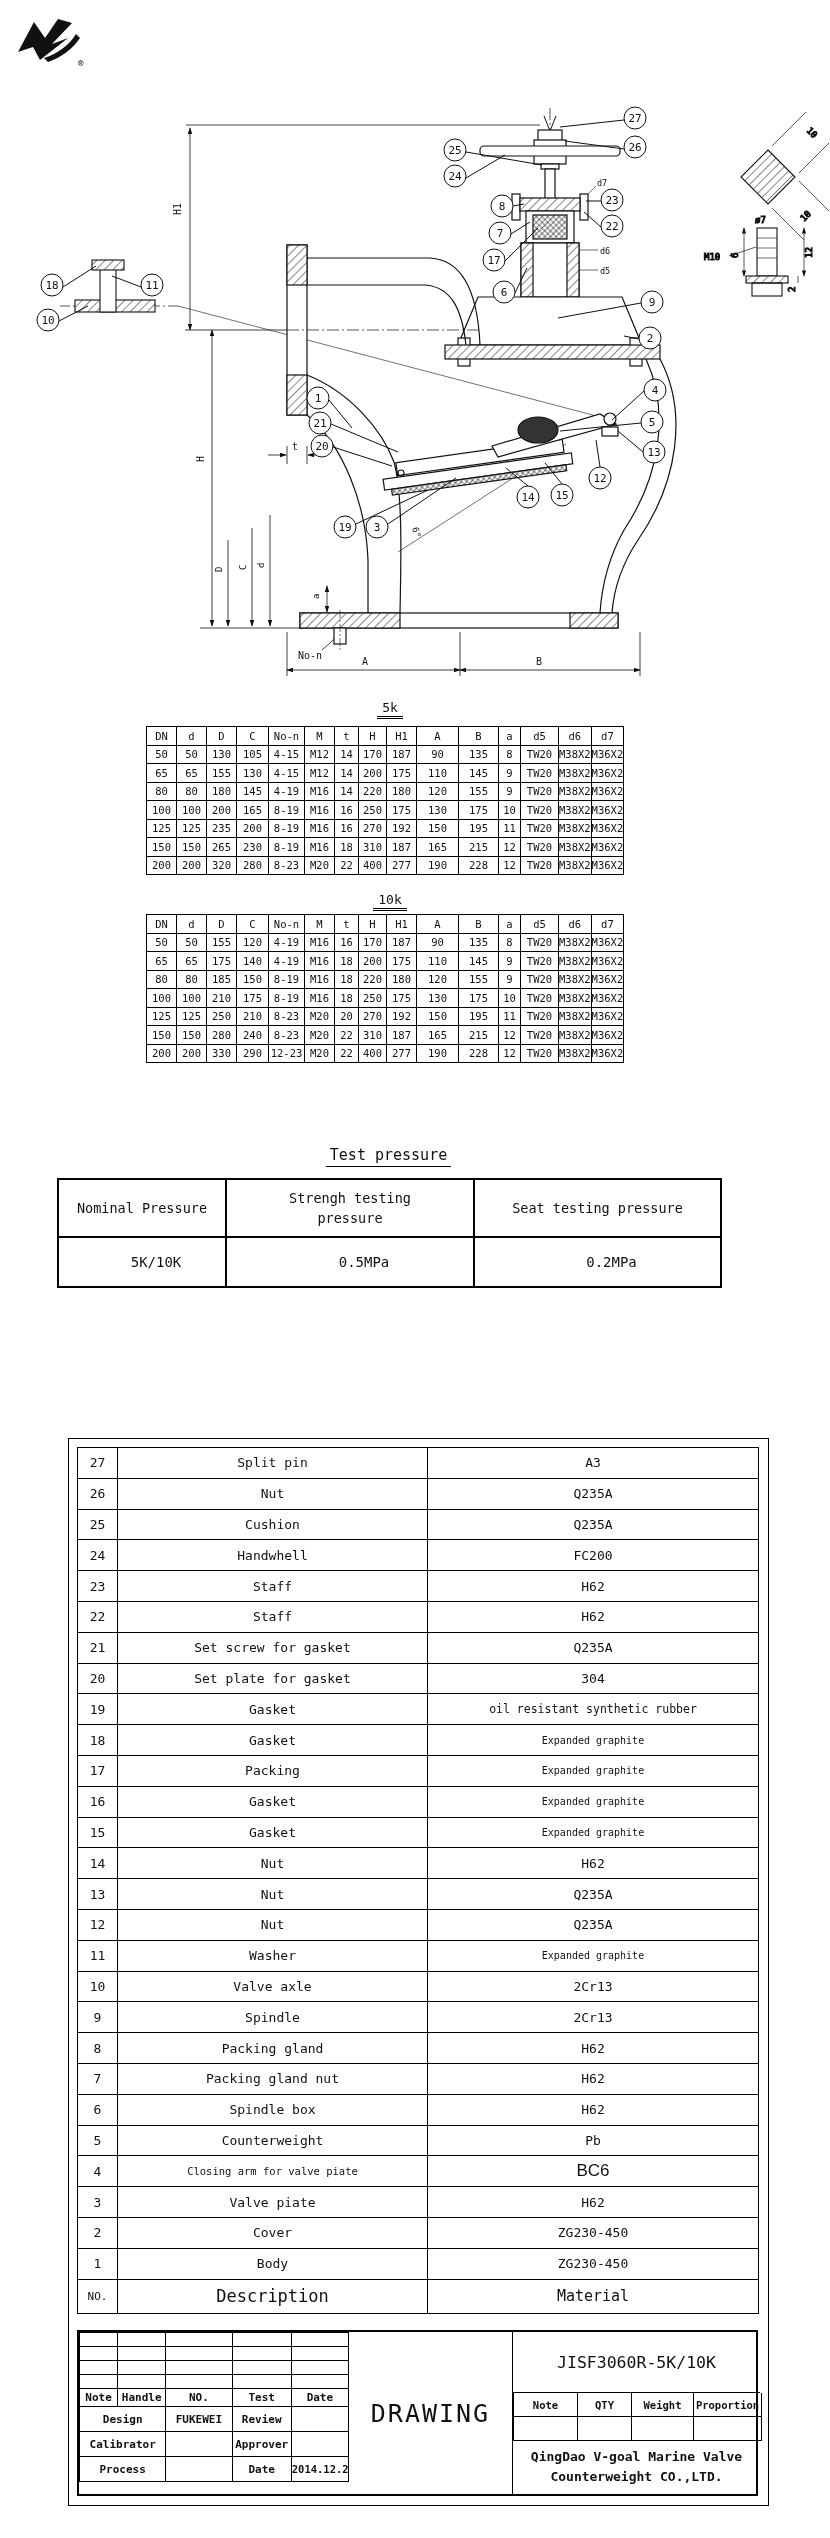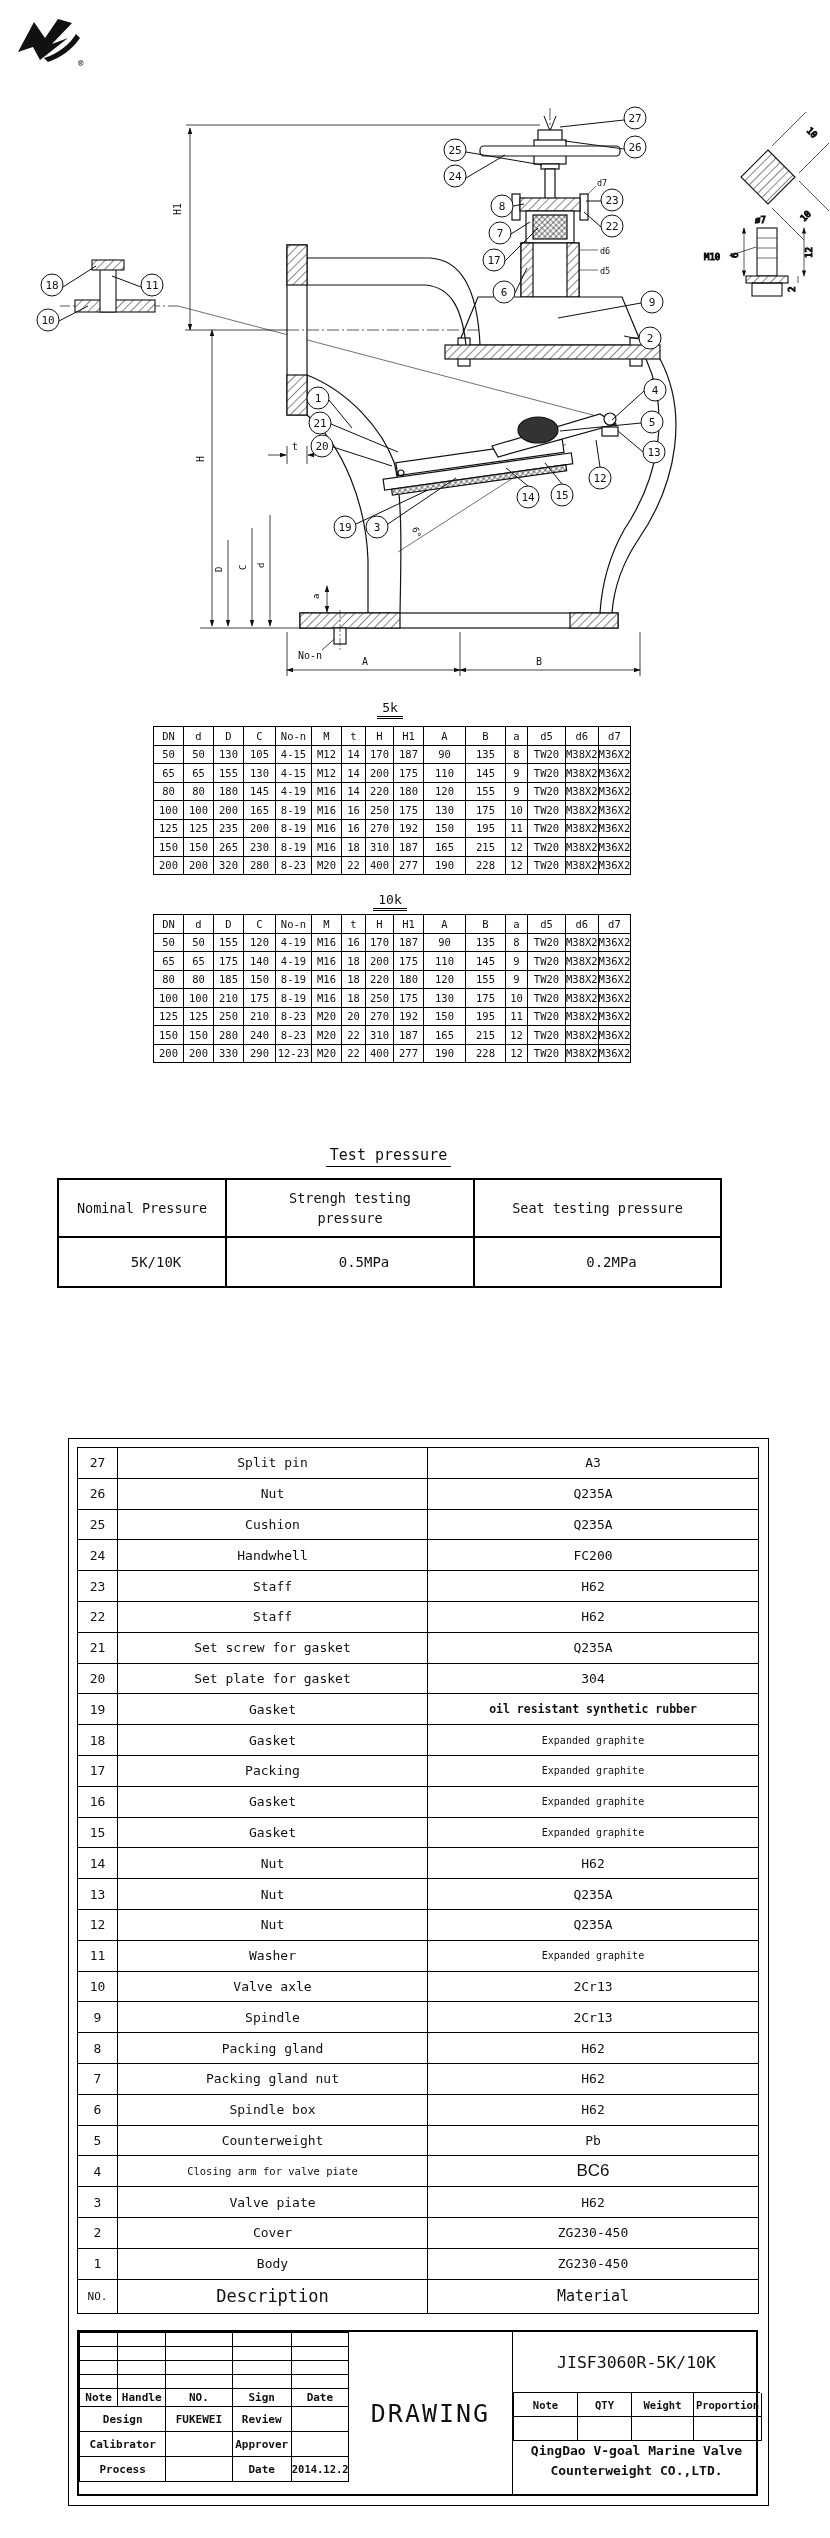--- a/index.html
+++ b/index.html
@@ -9,34 +9,34 @@
   
   .doc-title{position:absolute;left:122px;top:40px;font-size:16px;letter-spacing:.5px;white-space:nowrap;}
   
   svg text{font-family:"DejaVu Sans Mono","Liberation Mono",monospace;fill:#111;}
   
   .tbl-title{position:absolute;text-align:center;font-size:13px;}
   .dub{border-bottom:3px double #000;padding:0 5px 1px;}
   .sub{border-bottom:1.5px solid #000;padding:0 4px 2px;}
   
   table{border-collapse:collapse;}
-  .size{position:absolute;left:153px;table-layout:fixed;}
+  .size{position:absolute;left:146px;table-layout:fixed;}
   .size th,.size td{border:1.5px solid #000;font-size:10.5px;font-weight:normal;
       text-align:center;vertical-align:middle;height:17.5px;padding:0;overflow:hidden;white-space:nowrap;}
   
   .tp{position:absolute;left:57px;top:1178px;}
   .tp th,.tp td{border:2px solid #000;font-weight:normal;text-align:center;vertical-align:middle;padding:0;}
   .tp th{font-size:13.5px;height:56px;white-space:pre-line;line-height:1.5;}
   .tp td{font-size:14px;height:48px;padding-left:28px;}
   
   .frame{position:absolute;left:68px;top:1438px;width:699px;height:1066px;border:1.5px solid #000;}
   .parts{position:absolute;left:77px;top:1447px;width:681px;table-layout:fixed;}
   .parts td{border:1.7px solid #000;text-align:center;vertical-align:middle;height:29.8px;
             font-size:13px;padding:0;overflow:hidden;}
-  .parts tbody tr:nth-child(9)  td:nth-child(3){font-size:11.5px;font-weight:bold;}
+  .parts tbody tr:nth-child(9)  td:nth-child(3){font-size:11.5px;}
   .parts tbody tr:nth-child(10) td:nth-child(3),
   .parts tbody tr:nth-child(11) td:nth-child(3),
   .parts tbody tr:nth-child(12) td:nth-child(3),
   .parts tbody tr:nth-child(13) td:nth-child(3),
   .parts tbody tr:nth-child(17) td:nth-child(3){font-size:10px;}
   .parts tbody tr:nth-child(24) td:nth-child(2){font-size:10.5px;}
   .parts tbody tr:nth-child(24) td:nth-child(3){font-family:Liberation Sans, sans-serif;font-size:17px;}
   .parts tfoot td{height:33px;}
   .parts tfoot td:nth-child(1){font-size:11px;}
   .parts tfoot td:nth-child(2){font-size:17px;}
@@ -50,21 +50,21 @@
   .tb-left tr.rw td{height:24px;}
   .tb-left td.dt{font-size:10.5px;}
   .tb-drawing{position:absolute;left:270px;top:0;width:163px;height:162px;display:flex;
               align-items:center;justify-content:center;font-size:25px;letter-spacing:2px;}
   .tb-right{position:absolute;left:433px;top:0;width:248px;height:162px;border-left:1.5px solid #000;box-sizing:border-box;}
   .tb-no{height:61px;border-bottom:1.5px solid #000;display:flex;align-items:center;justify-content:center;
          font-size:16.5px;box-sizing:border-box;}
   .tb-rt{width:100%;table-layout:fixed;}
   .tb-rt th,.tb-rt td{border:1.5px solid #000;border-top:none;height:23px;font-size:10.5px;font-weight:bold;text-align:center;padding:0;}
   .tb-rt th{border-top:none;}
-  .tb-co{height:52px;display:flex;flex-direction:column;align-items:center;justify-content:flex-start;
+  .tb-co{height:52px;display:flex;flex-direction:column;align-items:center;justify-content:center;
          font-size:13px;font-weight:bold;line-height:1.55;}
 </style>
 </head>
 <body>
 
 <div class="sheet">
 
   <svg class="abs" style="left:14px;top:14px" width="74" height="56" viewBox="0 0 74 56">
     <path d="M4 38 L20 8 L31 24 L44 5 L58 9 L38 30 L54 24 L26 46 L19 33 Z" fill="#111"></path>
     <path d="M30 44 C44 40 56 30 62 20 L66 24 C58 36 46 44 34 48 Z" fill="#111"></path>
@@ -893,21 +893,21 @@
             <td></td>
             <td></td>
             <td></td>
             <td></td>
             <td></td>
           </tr>
       <tr class="hd">
         <td>Note</td>
         <td>Handle</td>
         <td>NO.</td>
-        <td>Sign</td>
+        <td>Test</td>
         <td>Date</td>
       </tr>
       <tr class="rw">
         <td colspan="2">Design</td>
         <td>FUKEWEI</td>
         <td>Review</td>
         <td></td>
       </tr>
       <tr class="rw">
         <td colspan="2">Calibrator</td>

